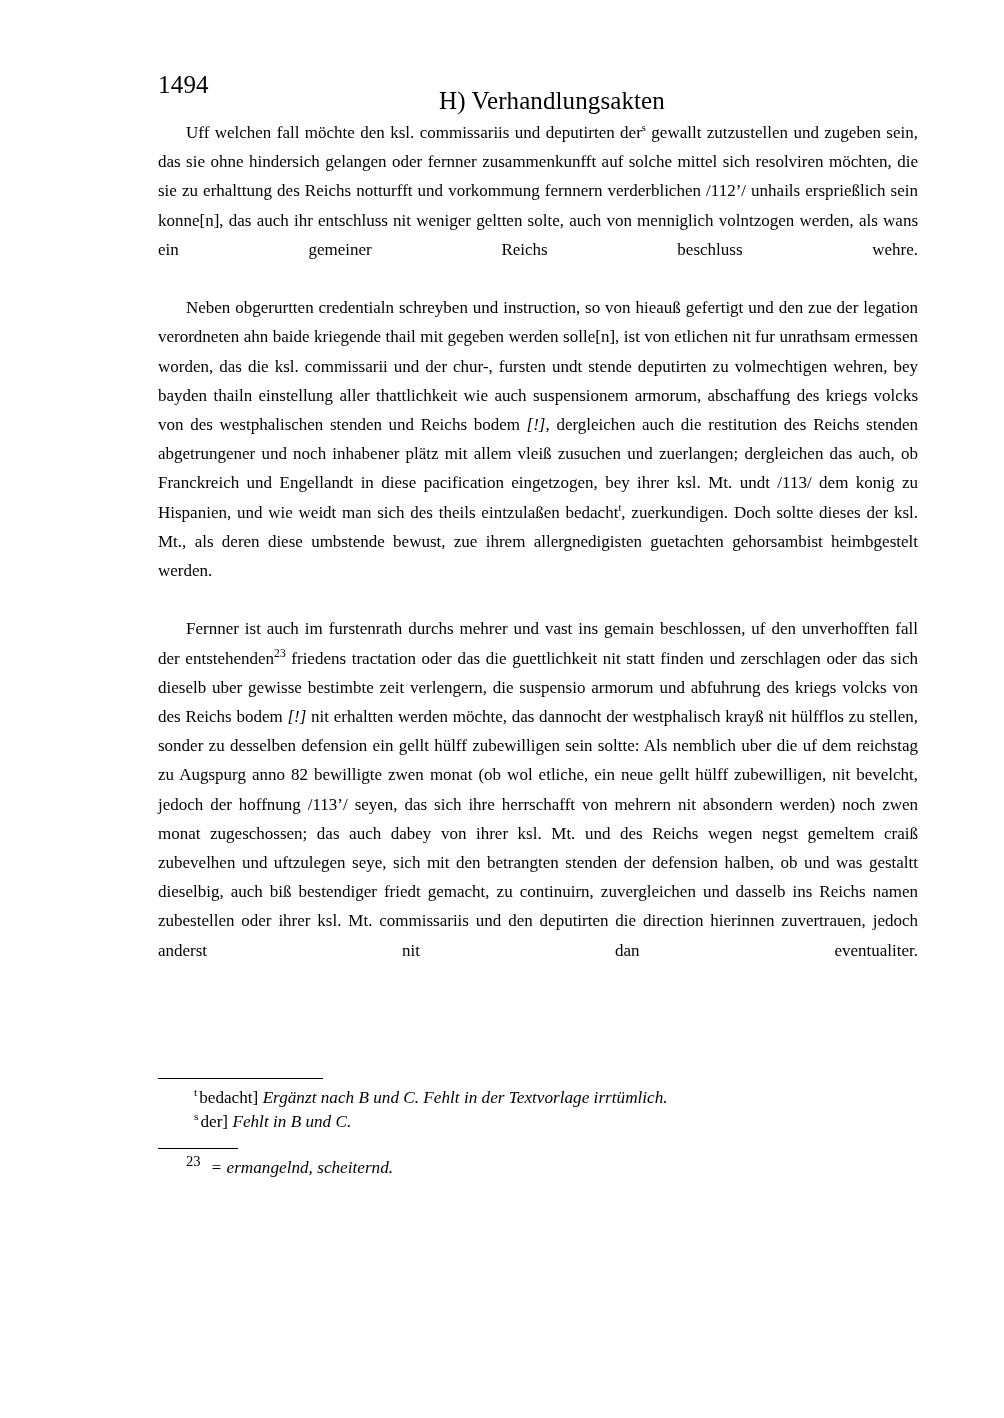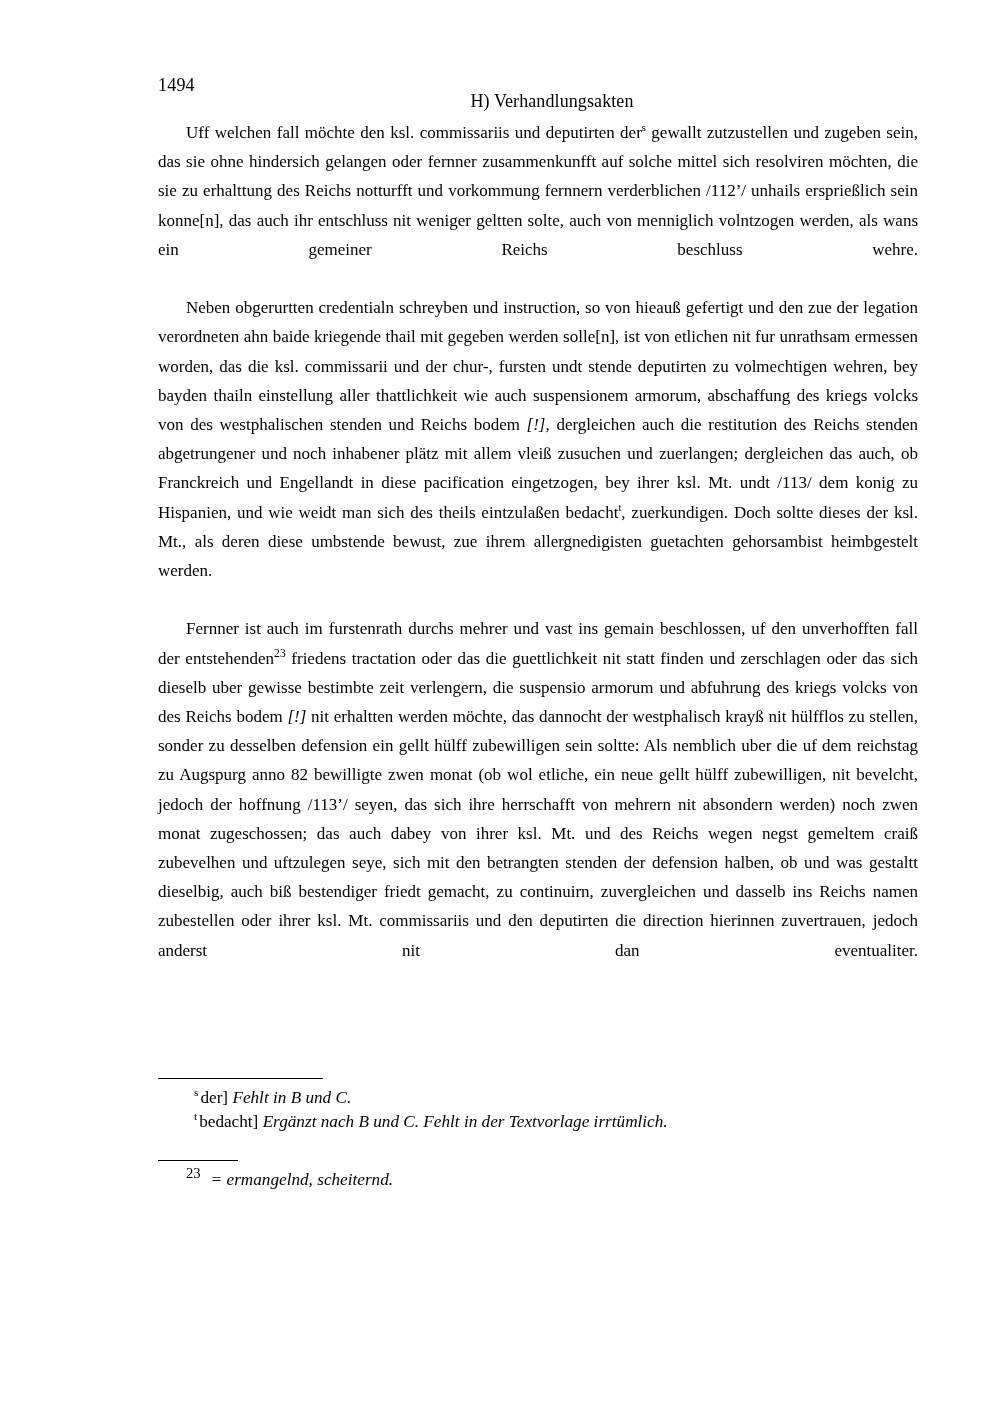--- a/index.html
+++ b/index.html
@@ -25,21 +25,21 @@
     left: 158px;
     top: 0;
     width: 760px;
   }
 
   
   .running-head {
     position: relative;
     height: 46px;
     margin-top: 72px;
-    font-size: 18px;
+    font-size: 25px;
     line-height: 26px;
   }
   .folio-number {
     position: absolute;
     left: 0;
     top: 0;
     letter-spacing: 0.2px;
   }
   .head-title {
     position: absolute;
@@ -84,21 +84,21 @@
   }
 
   
   .apparatus {
     margin-top: 84px;
   }
   .apparatus-block {
     margin-top: 0;
   }
   .apparatus-block + .apparatus-block {
-    margin-top: 26px;
+    margin-top: 14px;
   }
   .fn-rule {
     border: 0;
     border-top: 1px solid #000;
     margin: 0 0 7px 0;
     height: 0;
   }
   .fn-rule.wide { width: 165px; }
   .fn-rule.narrow { width: 80px; }
 
@@ -151,24 +151,24 @@
       <p><span>Uff welchen fall möchte den ksl. commissariis und deputirten der</span><sup class="var">s</sup><span> gewallt zutzustellen und zugeben sein, das sie ohne hindersich gelangen oder fernner zusammenkunfft auf solche mittel sich resolviren möchten, die sie zu erhalttung des Reichs notturfft und vorkommung fernnern verderblichen /112’/ unhails ersprießlich sein konne[n], das auch ihr entschluss nit weniger geltten solte, auch von menniglich volntzogen werden, als wans ein gemeiner Reichs beschluss wehre.</span></p>
       <p><span>Neben obgerurtten credentialn schreyben und instruction, so von hieauß gefertigt und den zue der legation verordneten ahn baide kriegende thail mit gegeben werden solle[n], ist von etlichen nit fur unrathsam ermessen worden, das die ksl. commissarii und der chur-, fursten undt stende deputirten zu volmechtigen wehren, bey bayden thailn einstellung aller thattlichkeit wie auch suspensionem armorum, abschaffung des kriegs volcks von des westphalischen stenden und Reichs bodem </span><i>[!]</i><span>, dergleichen auch die restitution des Reichs stenden abgetrungener und noch inhabener plätz mit allem vleiß zusuchen und zuerlangen; dergleichen das auch, ob Franckreich und Engellandt in diese pacification eingetzogen, bey ihrer ksl. Mt. undt /113/ dem konig zu Hispanien, und wie weidt man sich des theils eintzulaßen bedacht</span><sup class="var">t</sup><span>, zuerkundigen. Doch soltte dieses der ksl. Mt., als deren diese umbstende bewust, zue ihrem allergnedigisten guetachten gehorsambist heimbgestelt werden.</span></p>
       <p><span>Fernner ist auch im furstenrath durchs mehrer und vast ins gemain beschlossen, uf den unverhofften fall der entstehenden</span><sup class="note-ref">23</sup><span> friedens tractation oder das die guettlichkeit nit statt finden und zerschlagen oder das sich dieselb uber gewisse bestimbte zeit verlengern, die suspensio armorum und abfuhrung des kriegs volcks von des Reichs bodem </span><i>[!]</i><span> nit erhaltten werden möchte, das dannocht der westphalisch krayß nit hülfflos zu stellen, sonder zu desselben defension ein gellt hülff zubewilligen sein soltte: Als nemblich uber die uf dem reichstag zu Augspurg anno 82 bewilligte zwen monat (ob wol etliche, ein neue gellt hülff zubewilligen, nit bevelcht, jedoch der hoffnung /113’/ seyen, das sich ihre herrschafft von mehrern nit absondern werden) noch zwen monat zugeschossen; das auch dabey von ihrer ksl. Mt. und des Reichs wegen negst gemeltem craiß zubevelhen und uftzulegen seye, sich mit den betrangten stenden der defension halben, ob und was gestaltt dieselbig, auch biß bestendiger friedt gemacht, zu continuirn, zuvergleichen und dasselb ins Reichs namen zubestellen oder ihrer ksl. Mt. commissariis und den deputirten die direction hierinnen zuvertrauen, jedoch anderst nit dan eventualiter.</span></p>
     </div>
 
     <div class="apparatus">
 
       <div class="apparatus-block">
         <hr class="fn-rule wide">
         <div class="fn-line">
-          <span class="marker">s</span><span class="lemma">der]</span> <span class="expl">Fehlt in B und C.</span>
+          <span class="marker">t</span><span class="lemma">bedacht]</span> <span class="expl">Ergänzt nach B und C. Fehlt in der Textvorlage irrtümlich.</span>
         </div>
         <div class="fn-line">
-          <span class="marker">t</span><span class="lemma">bedacht]</span> <span class="expl">Ergänzt nach B und C. Fehlt in der Textvorlage irrtümlich.</span>
+          <span class="marker">s</span><span class="lemma">der]</span> <span class="expl">Fehlt in B und C.</span>
         </div>
       </div>
 
       <div class="apparatus-block">
         <hr class="fn-rule narrow">
         <div class="fn-num-line">
           <span class="num">23</span><span class="expl">= ermangelnd, scheiternd.</span>
         </div>
       </div>
 

